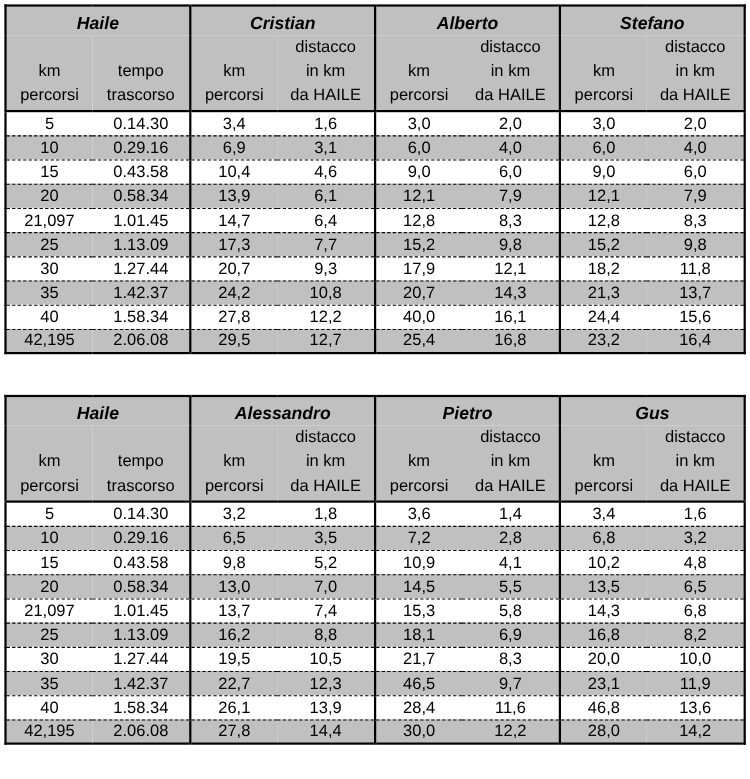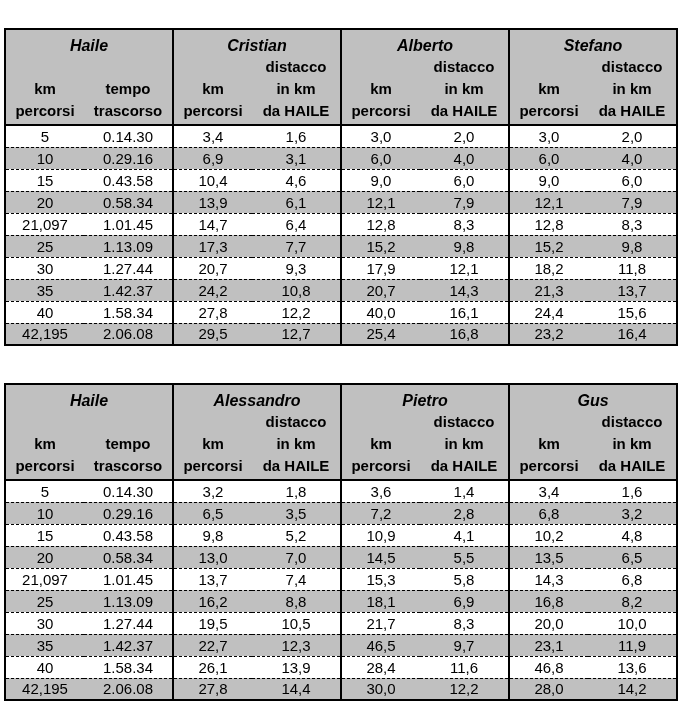--- a/index.html
+++ b/index.html
@@ -13,28 +13,27 @@
   .sheet {
     padding: 4px;
     width: 682px;
   }
   table.marathon-table {
     border-collapse: collapse;
     table-layout: fixed;
     width: 674px;
     border: 2px solid var(--border-color, #000000);
     margin-bottom: 37px;
-    margin-top: 24px;
   }
   table.marathon-table:last-child { margin-bottom: 0; }
   col.c1 { width: 79px; }
   col.c2 { width: 89px; }
   thead th {
     background: var(--header-bg, #c0c0c0);
-    font-weight: bold;
+    font-weight: normal;
     text-align: center;
   }
   tr.name-row th {
     font-weight: bold;
     font-style: italic;
     font-size: 16px;
     height: 27px;
     vertical-align: middle;
     padding-top: 5px;
   }

